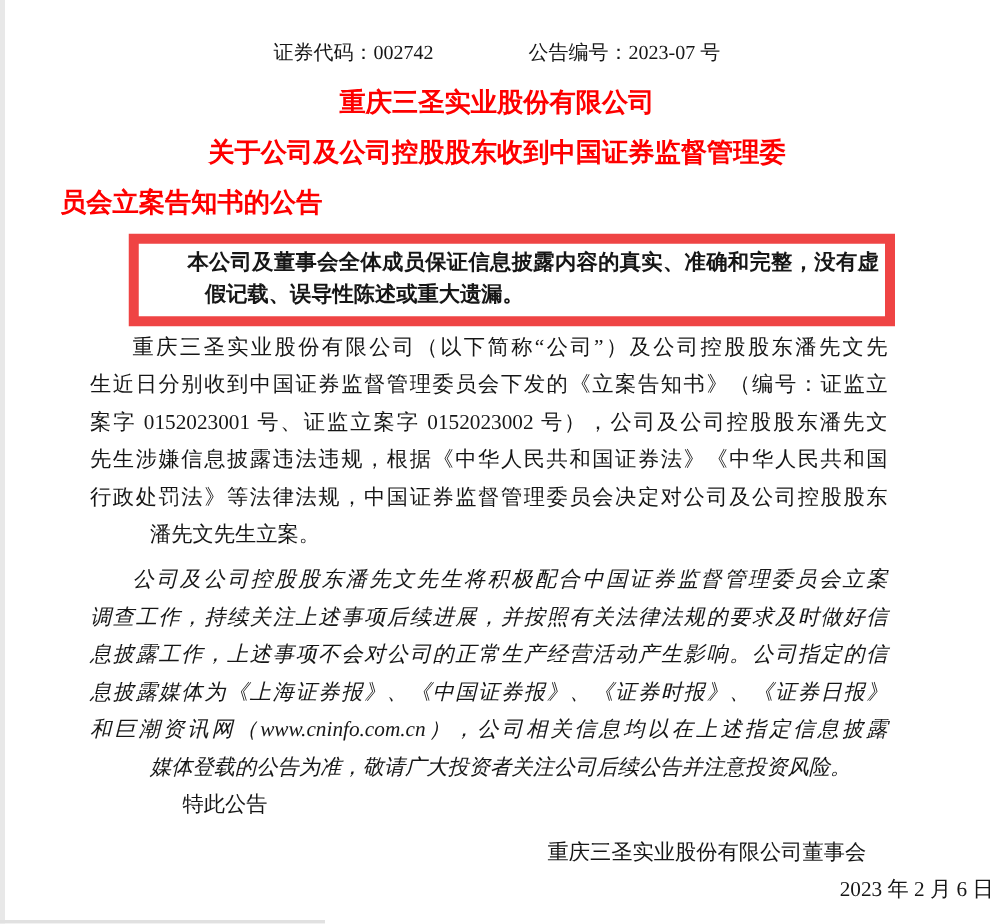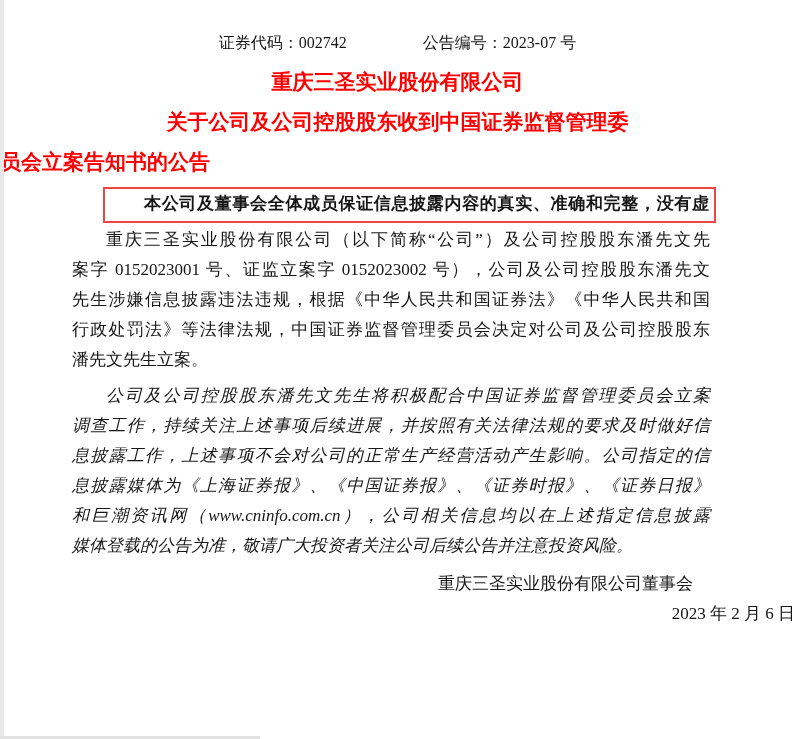--- a/index.html
+++ b/index.html
@@ -32,34 +32,34 @@
     margin-top:9px;
     text-align:center;
     font-weight:bold;
     font-size:21px;
     line-height:40px;
     color:#fe0000;
   }
   .title-block .tline { text-align:center; text-align-last:center; text-indent:0; }
   .statement-box {
     margin:5px 79px 0 103px;
-    border:2px solid #ef4444;
+    border:8px solid #ef4444;
     padding:2px 5px 4px 5px;
     font-weight:bold;
     font-size:17px;
     line-height:26px;
   }
   .para {
     margin:2px 85px 0 72px;
     font-size:17px;
     line-height:30px;
   }
   .para + .para { margin-top:6px;font-style:italic; }
   .tline { text-align:justify; text-align-last:justify; }
-  .tline.tlast { text-align-last:left; }
+  .tline.tlast { text-align-last:left;padding-left:48px; }
   .indent-first .tline.tfirst { text-indent:2em; }
   .closing {
     margin:0 85px 0 112px;
     font-size:17px;
     line-height:30px;
     text-indent:2em;
   }
   .sig-company {
     margin-top:8px;
     padding-right:102px;
@@ -88,35 +88,38 @@
   <div class="title-block" style="color: rgb(254, 0, 0);">
     <div class="tline">重庆三圣实业股份有限公司</div>
     <div>
         <div class="tline tfirst">关于公司及公司控股股东收到中国证券监督管理委</div>
         <div class="tline tlast">员会立案告知书的公告</div>
       </div>
   </div>
 
   <div class="statement-box indent-first">
       <div class="tline tfirst">本公司及董事会全体成员保证信息披露内容的真实、准确和完整，没有虚</div>
+      <div class="tline tlast">假记载、误导性陈述或重大遗漏。</div>
     </div>
 
   <div class="para indent-first">
       <div class="tline tfirst">重庆三圣实业股份有限公司（以下简称“公司”）及公司控股股东潘先文先</div>
+      <div class="tline">生近日分别收到中国证券监督管理委员会下发的《立案告知书》（编号：证监立</div>
       <div class="tline">案字 0152023001 号、证监立案字 0152023002 号），公司及公司控股股东潘先文</div>
       <div class="tline">先生涉嫌信息披露违法违规，根据《中华人民共和国证券法》《中华人民共和国</div>
       <div class="tline">行政处罚法》等法律法规，中国证券监督管理委员会决定对公司及公司控股股东</div>
       <div class="tline tlast">潘先文先生立案。</div>
     </div>
 
   <div class="para indent-first">
       <div class="tline tfirst">公司及公司控股股东潘先文先生将积极配合中国证券监督管理委员会立案</div>
       <div class="tline">调查工作，持续关注上述事项后续进展，并按照有关法律法规的要求及时做好信</div>
       <div class="tline">息披露工作，上述事项不会对公司的正常生产经营活动产生影响。公司指定的信</div>
       <div class="tline">息披露媒体为《上海证券报》、《中国证券报》、《证券时报》、《证券日报》</div>
       <div class="tline">和巨潮资讯网（www.cninfo.com.cn），公司相关信息均以在上述指定信息披露</div>
       <div class="tline tlast">媒体登载的公告为准，敬请广大投资者关注公司后续公告并注意投资风险。</div>
     </div>
 
+  <div class="closing">特此公告</div>
 
   <div class="sig-company">重庆三圣实业股份有限公司董事会</div>
   <div class="sig-date">2023 年 2 月 6 日</div>
 </div>
 
 </body></html>

